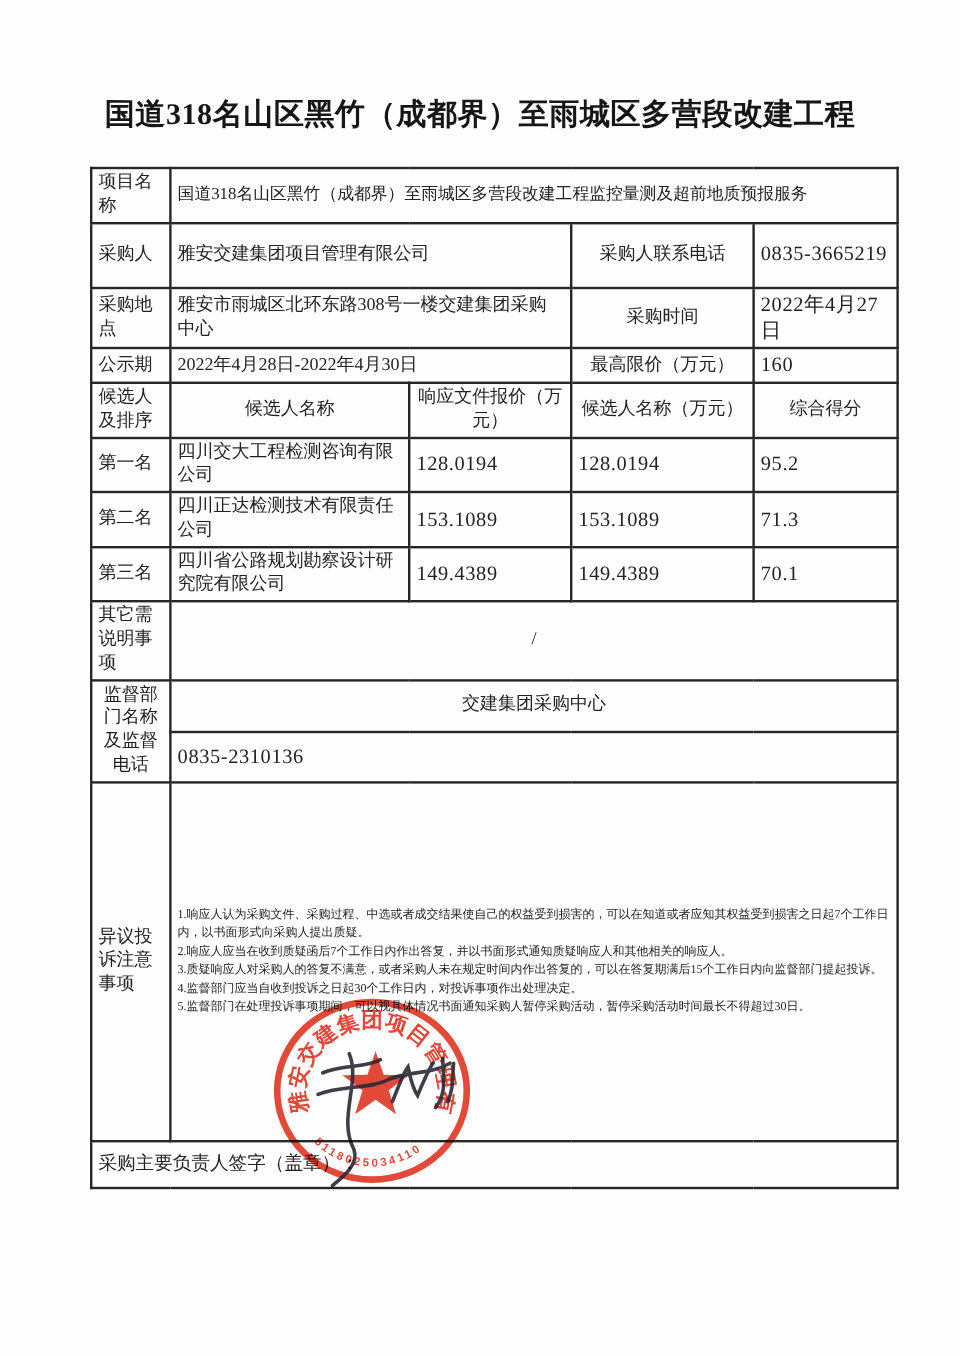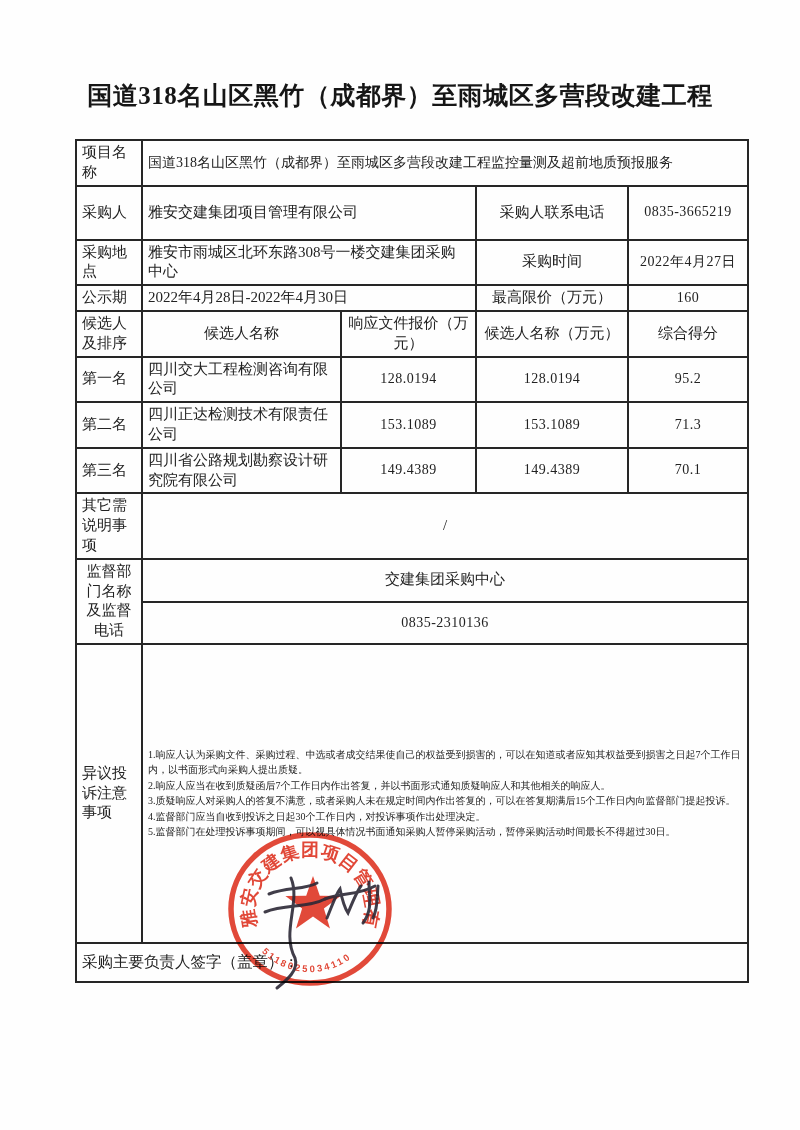--- a/index.html
+++ b/index.html
@@ -35,21 +35,21 @@
   table.notice td {
     border: 2px solid #262626;
     padding: 2px 5px;
     vertical-align: middle;
     line-height: 1.32;
     word-break: break-all;
   }
   td.lbl { text-align: left; }
   td.ctr { text-align: center; }
   td.lft { text-align: left; }
-  td.num { text-align: center; font-size: 14px; letter-spacing: 0.5px; }
+  td.num { text-align: left; font-size: 17px; letter-spacing: 0.5px; }
   td.notes { text-align: left; padding: 6px 8px; }
   .notes-inner { line-height: 1.55; font-size: 10px; }
   .note-line { margin: 0; }
   td.sig-row { font-size: 15.5px; padding-left: 5px; }
 
   
   .seal-wrap {
     position: absolute;
     left: 213px; top: 828px;
     width: 224px; height: 196px;

